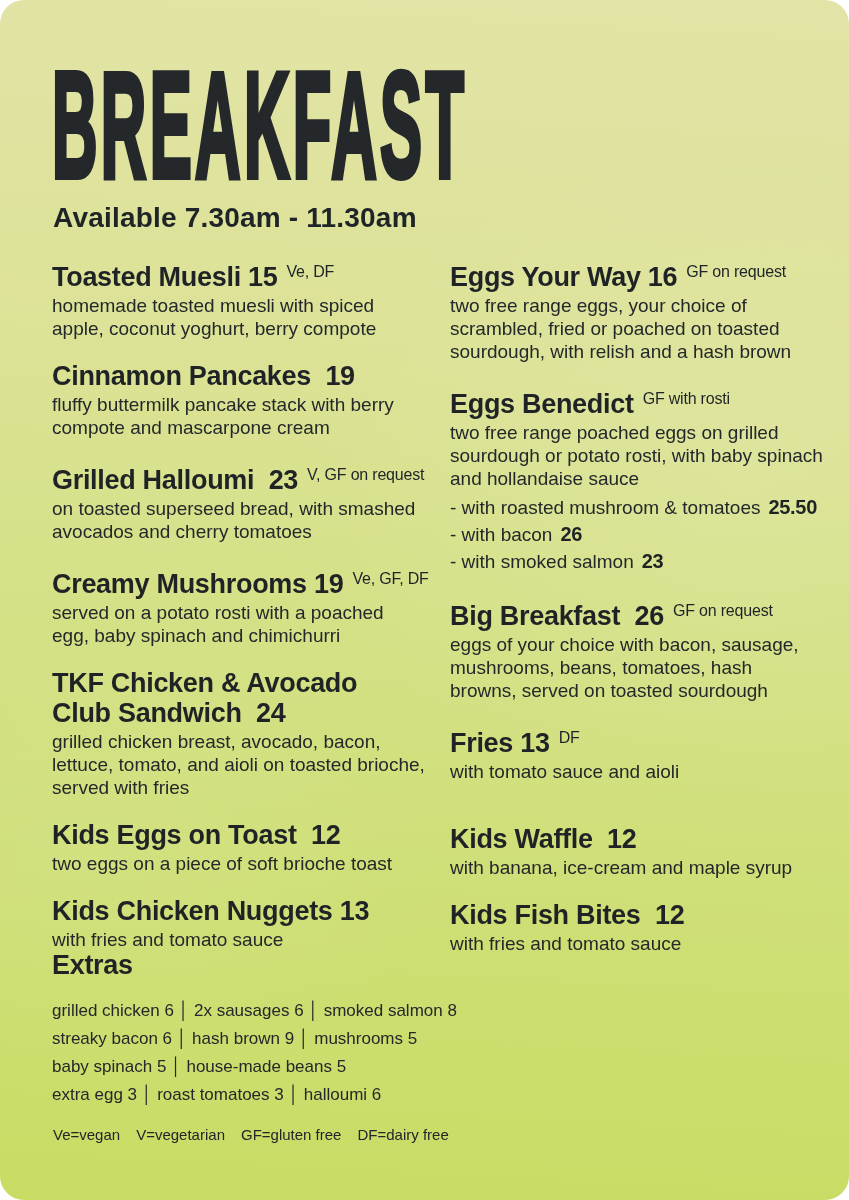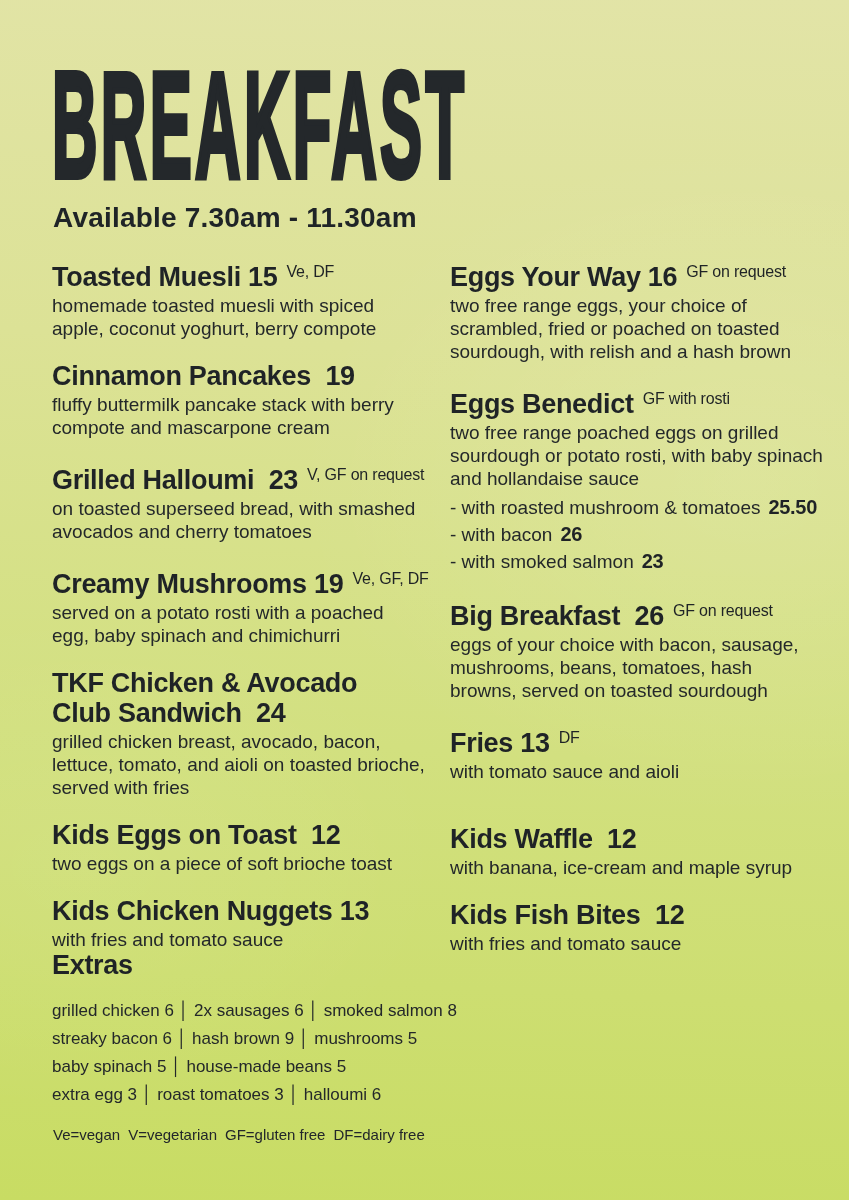--- a/index.html
+++ b/index.html
@@ -7,20 +7,21 @@
     width:849px; height:1200px; overflow:hidden;
     font-family:"Liberation Sans","DejaVu Sans",sans-serif;
     color:#22262a;
   }
   .page {
     position:relative; width:849px; height:1200px;
     background:
       radial-gradient(700px 520px at 88% 40%, rgba(255,255,255,0.10), rgba(255,255,255,0) 65%),
       radial-gradient(600px 420px at 10% 72%, rgba(255,255,255,0.06), rgba(255,255,255,0) 60%),
       linear-gradient(183deg, #e2e4a7 0%, #dce296 30%, #d2e07f 62%, #c8dc63 100%);
+    border-radius: 24px;
   }
   .big-title {
     position:absolute; left:52px; top:50px; margin:0;
     font-size:150px; line-height:150px; font-weight:700;
     letter-spacing:8px; white-space:nowrap;
     color:#24282b; -webkit-text-stroke:6px #24282b;
     transform:scaleX(0.42); transform-origin:left top;
   }
   .subtitle {
     position:absolute; left:53px; top:202px; margin:0;
@@ -47,21 +48,21 @@
   .variant { font-size:19px; line-height:27px; color:#24282a; }
   .v-price { font-size:20px; font-weight:700; margin-left:8px; color:#1f2326; letter-spacing:-0.3px; }
   .extras { position:absolute; left:52px; top:950px; width:760px; }
   .extras-heading {
     margin:0 0 17px 0; font-size:27px; line-height:30px;
     font-weight:700; color:#1f2326; letter-spacing:-0.3px;
   }
   .extras-line { font-size:17px; line-height:28px; color:#24282a; }
   .legend {
     position:absolute; left:53px; top:1126px;
-    display:flex; gap:8px; font-size:15px; color:#22262a;
+    display:flex; gap:16px; font-size:15px; color:#22262a;
   }
 </style>
 </head>
 <body>
 
 <div class="page">
 
   <h1 class="big-title">BREAKFAST</h1>
   <p class="subtitle">Available 7.30am - 11.30am</p>
 

